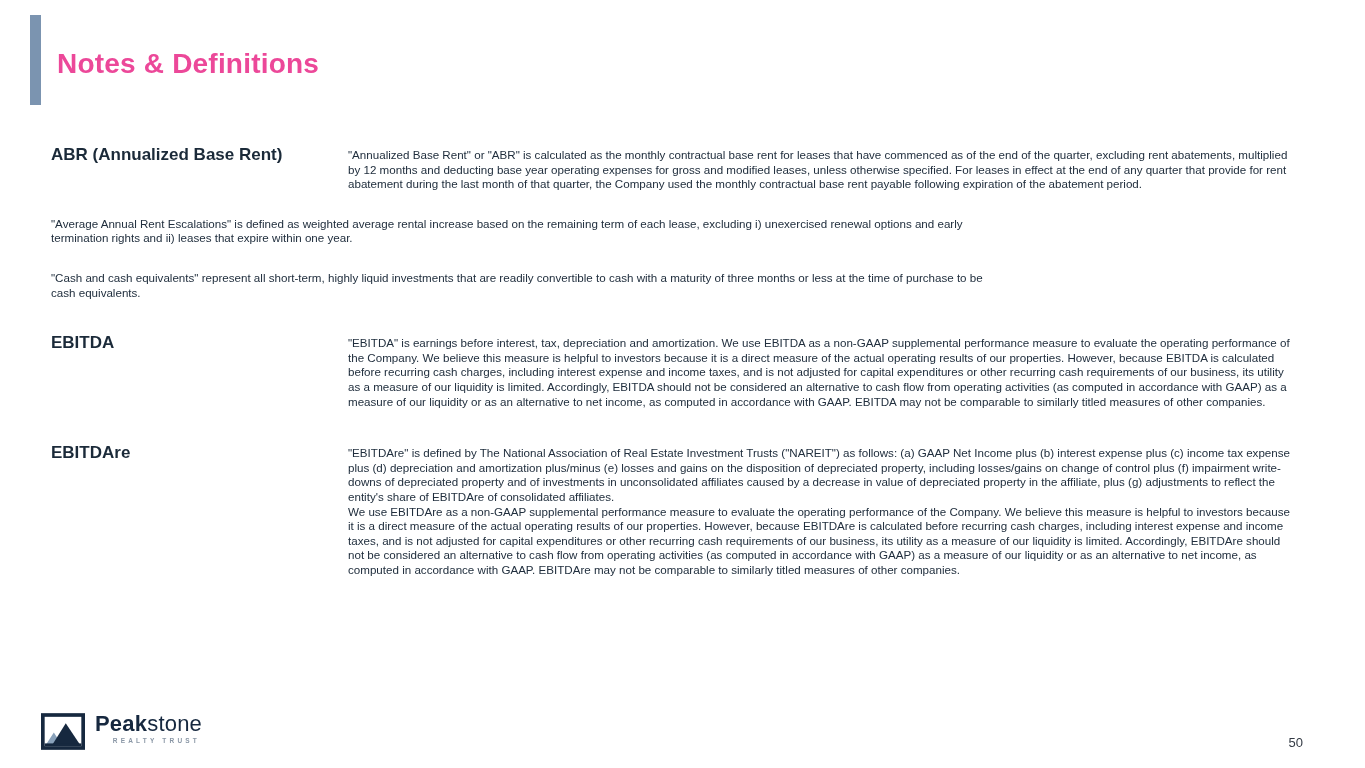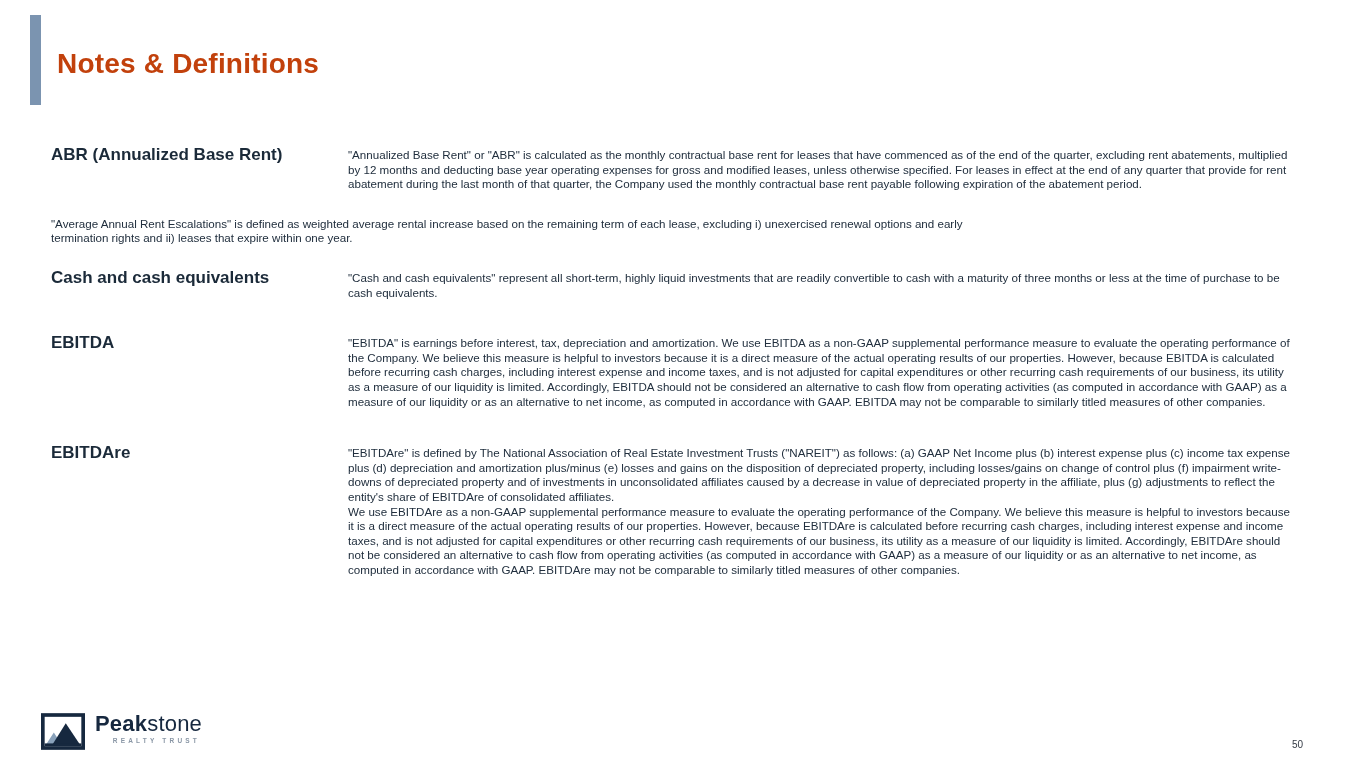--- a/index.html
+++ b/index.html
@@ -26,21 +26,21 @@
   }
   .accent-bar {
     width: 11px;
     height: 90px;
     background: #7b94b0;
     margin-right: 16px;
   }
   .slide-title {
     font-size: 28px;
     font-weight: 700;
-    color: #c2410c;
+    color: #ec4899;
     align-self: center;
     letter-spacing: 0.2px;
     padding-top: 8px;
   }
   .definitions {
     position: absolute;
     top: 148px;
     left: 51px;
     right: 60px;
   }
@@ -93,21 +93,21 @@
     color: #8a97a6;
     text-align: right;
     margin-top: 3px;
     padding-right: 2px;
     font-weight: 700;
   }
   .page-number {
     position: absolute;
     right: 62px;
     bottom: 18px;
-    font-size: 10px;
+    font-size: 13px;
     color: #333a44;
   }
 </style>
 </head>
 <body>
 
 <div class="slide">
 
   <div class="header">
     <div class="accent-bar"></div>
@@ -119,21 +119,20 @@
     <div class="def-row">
       <div class="def-term">ABR (Annualized Base Rent)</div>
       <div class="def-text">"Annualized Base Rent" or "ABR" is calculated as the monthly contractual base rent for leases that have commenced as of the end of the quarter, excluding rent abatements, multiplied by 12 months and deducting base year operating expenses for gross and modified leases, unless otherwise specified. For leases in effect at the end of any quarter that provide for rent abatement during the last month of that quarter, the Company used the monthly contractual base rent payable following expiration of the abatement period.</div>
     </div>
 
     <div class="def-row">
       <div class="def-text">"Average Annual Rent Escalations" is defined as weighted average rental increase based on the remaining term of each lease, excluding i) unexercised renewal options and early termination rights and ii) leases that expire within one year.</div>
     </div>
 
     <div class="def-row">
-      <div class="def-term">Cash and cash equivalents</div>
       <div class="def-text">"Cash and cash equivalents" represent all short-term, highly liquid investments that are readily convertible to cash with a maturity of three months or less at the time of purchase to be cash equivalents.</div>
     </div>
 
     <div class="def-row gap-lg">
       <div class="def-term">EBITDA</div>
       <div class="def-text">"EBITDA" is earnings before interest, tax, depreciation and amortization. We use EBITDA as a non-GAAP supplemental performance measure to evaluate the operating performance of the Company. We believe this measure is helpful to investors because it is a direct measure of the actual operating results of our properties. However, because EBITDA is calculated before recurring cash charges, including interest expense and income taxes, and is not adjusted for capital expenditures or other recurring cash requirements of our business, its utility as a measure of our liquidity is limited. Accordingly, EBITDA should not be considered an alternative to cash flow from operating activities (as computed in accordance with GAAP) as a measure of our liquidity or as an alternative to net income, as computed in accordance with GAAP. EBITDA may not be comparable to similarly titled measures of other companies.</div>
     </div>
 
     <div class="def-row">
       <div class="def-term">EBITDAre</div>

